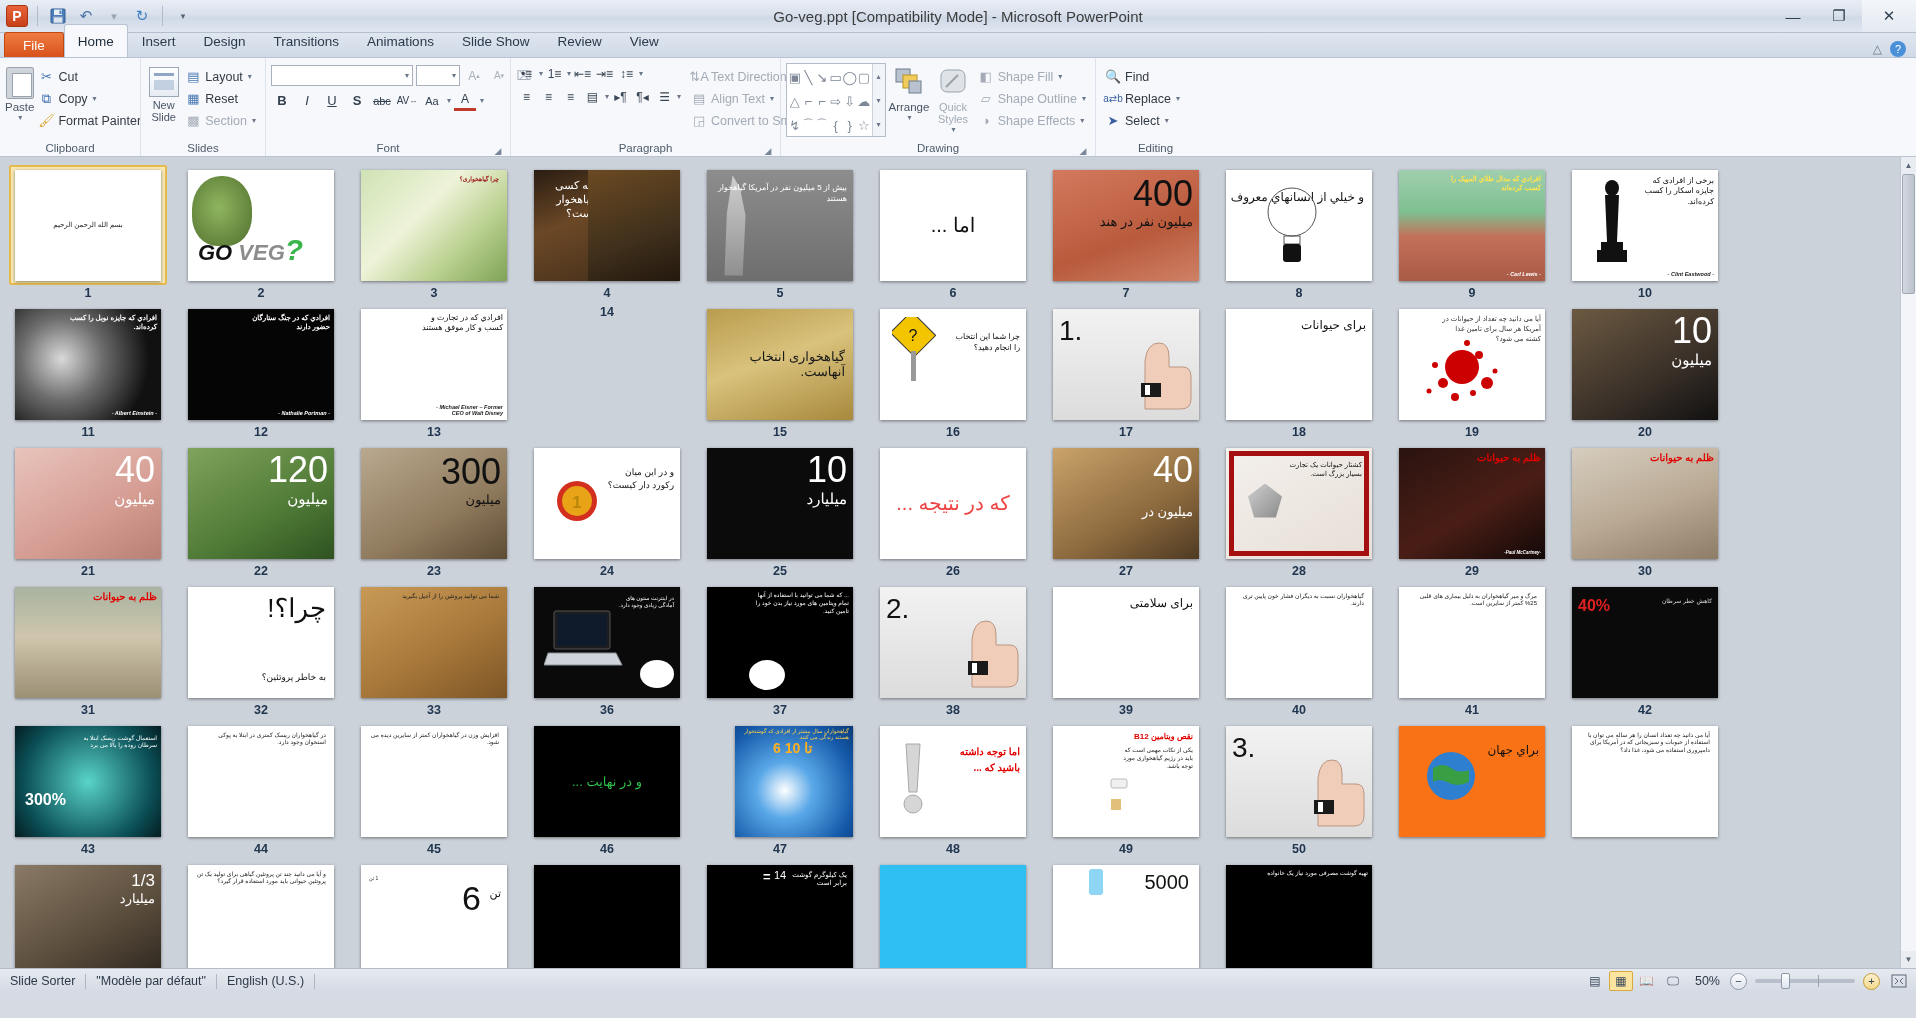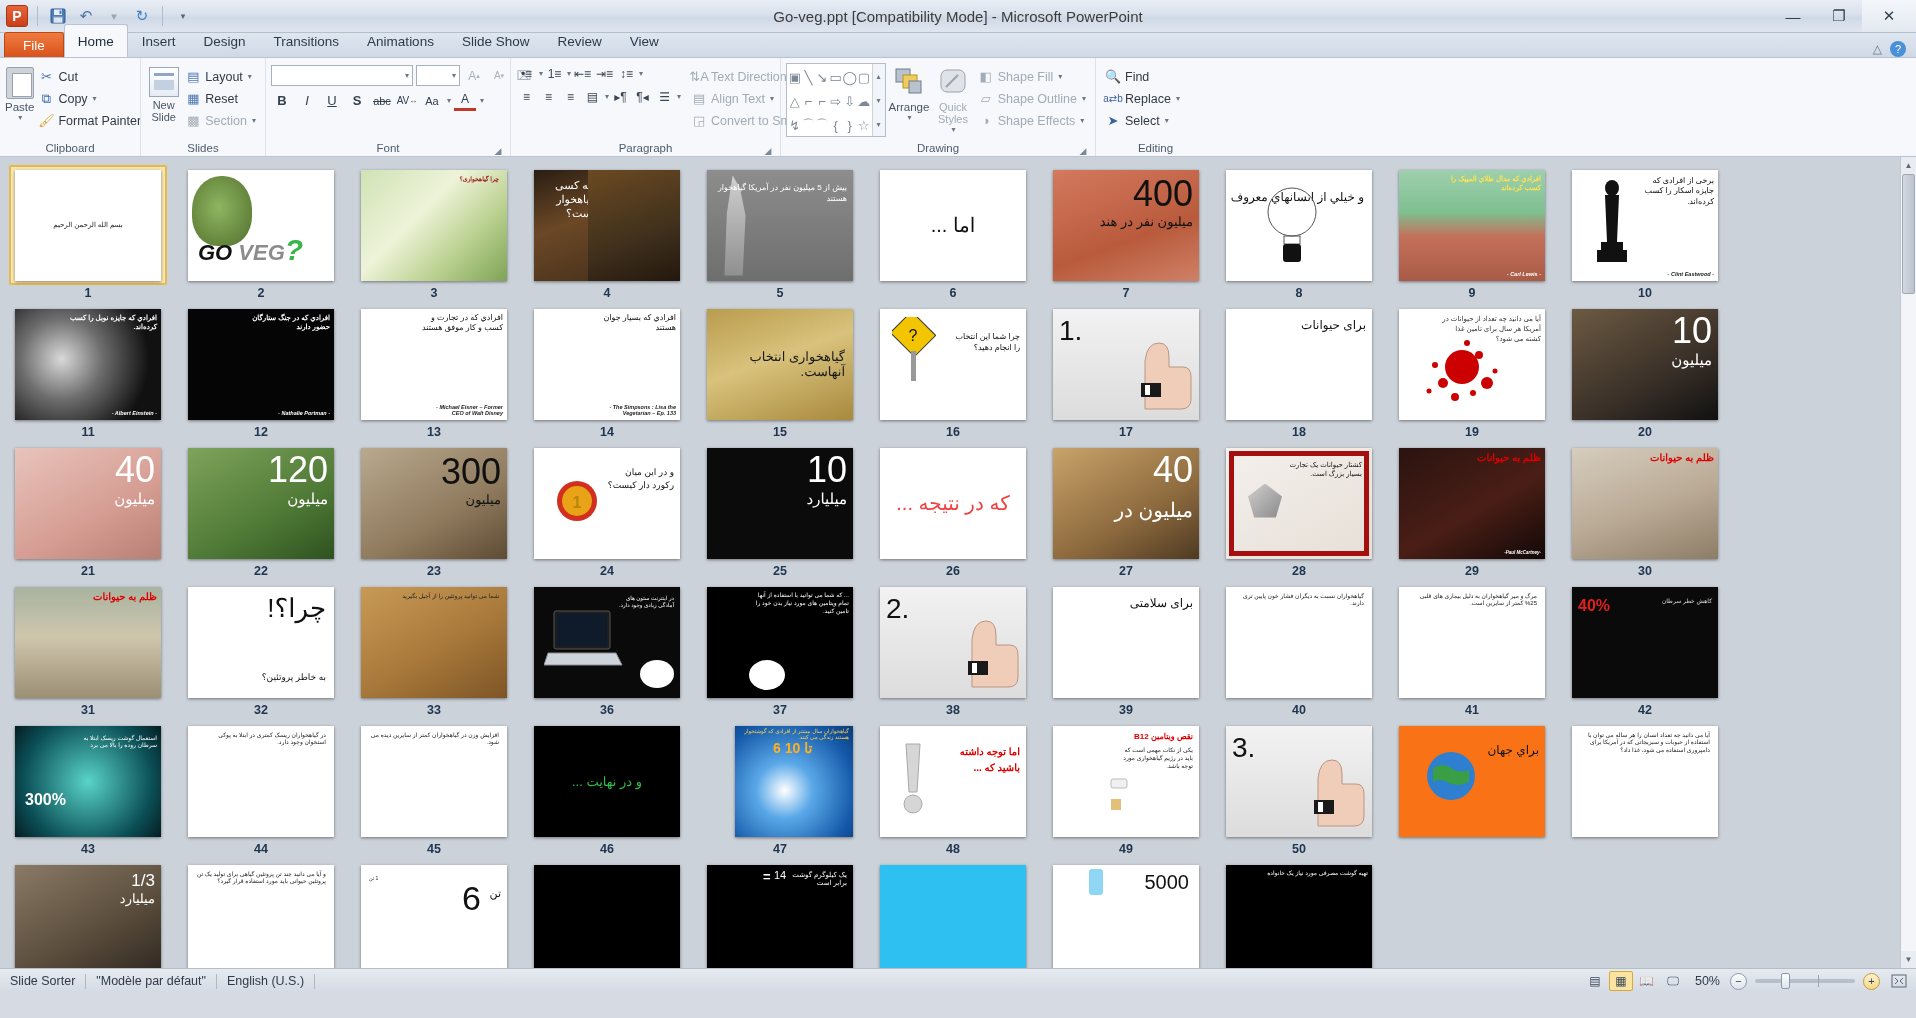--- a/index.html
+++ b/index.html
@@ -660,26 +660,20 @@
       <div class="slidecell">
         <div class="thumbwrap ">
        <div class="thumb ph-biz">
             <div style="position:absolute;right:4px;top:4px;direction:rtl;font-size:8px;line-height:1.35;color:#111;text-align:right;max-width:92px">افرادي که در تجارت و کسب و کار موفق هستند</div>
               <div class="attr" style="position:absolute;right:4px;bottom:4px;color:#222;max-width:80px;text-align:right">- Michael Eisner – Former CEO of Walt Disney</div>
           </div>
      </div>
      <div class="slidenum">13</div>
       </div>
       <div class="slidecell">
-        <div class="thumbwrap ">
-       <div class="thumb ph-lisa">
-            <div style="position:absolute;right:4px;top:4px;direction:rtl;font-size:8px;line-height:1.35;color:#111;text-align:right;max-width:92px">افرادي که بسیار جوان هستند</div>
-              <div class="attr" style="position:absolute;right:4px;bottom:4px;color:#222;max-width:80px;text-align:right">- The Simpsons : Lisa the Vegetarian – Ep. 133</div>
-          </div>
-     </div>
      <div class="slidenum">14</div>
       </div>
       <div class="slidecell">
         <div class="thumbwrap ">
        <div class="thumb ph-khaki">
             <div class="s-rtl" style="justify-content:center">
               <div style="direction:rtl;font-size:13px;color:#1a1a1a;text-align:right">گیاهخواری انتخاب آنهاست.</div>
             </div>
           </div>
      </div>
@@ -817,21 +811,21 @@
             </div>
           </div>
      </div>
      <div class="slidenum">26</div>
       </div>
       <div class="slidecell">
         <div class="thumbwrap ">
        <div class="thumb ph-chicks">
             <div style="position:absolute;right:6px;top:4px;text-align:right;direction:rtl">
                 <div class="hugenum" style="color:#fff">40</div>
-                <div style="font-size:20px;color:#fff;line-height:1.2;margin-top:10px">میلیون در</div>
+                <div style="font-size:13px;color:#fff;line-height:1.2;margin-top:16px">میلیون در</div>
             </div>
           </div>
      </div>
      <div class="slidenum">27</div>
       </div>
       <div class="slidecell">
         <div class="thumbwrap ">
        <div class="thumb ph-red">
             <div style="position:absolute;inset:3px;border:5px solid #a50f0f;border-image:none"></div>
               <div style="position:absolute;right:10px;top:12px;direction:rtl;font-size:7px;line-height:1.4;color:#111;text-align:right;max-width:78px;z-index:3">کشتار حیوانات یک تجارت بسیار بزرگ است.</div>

